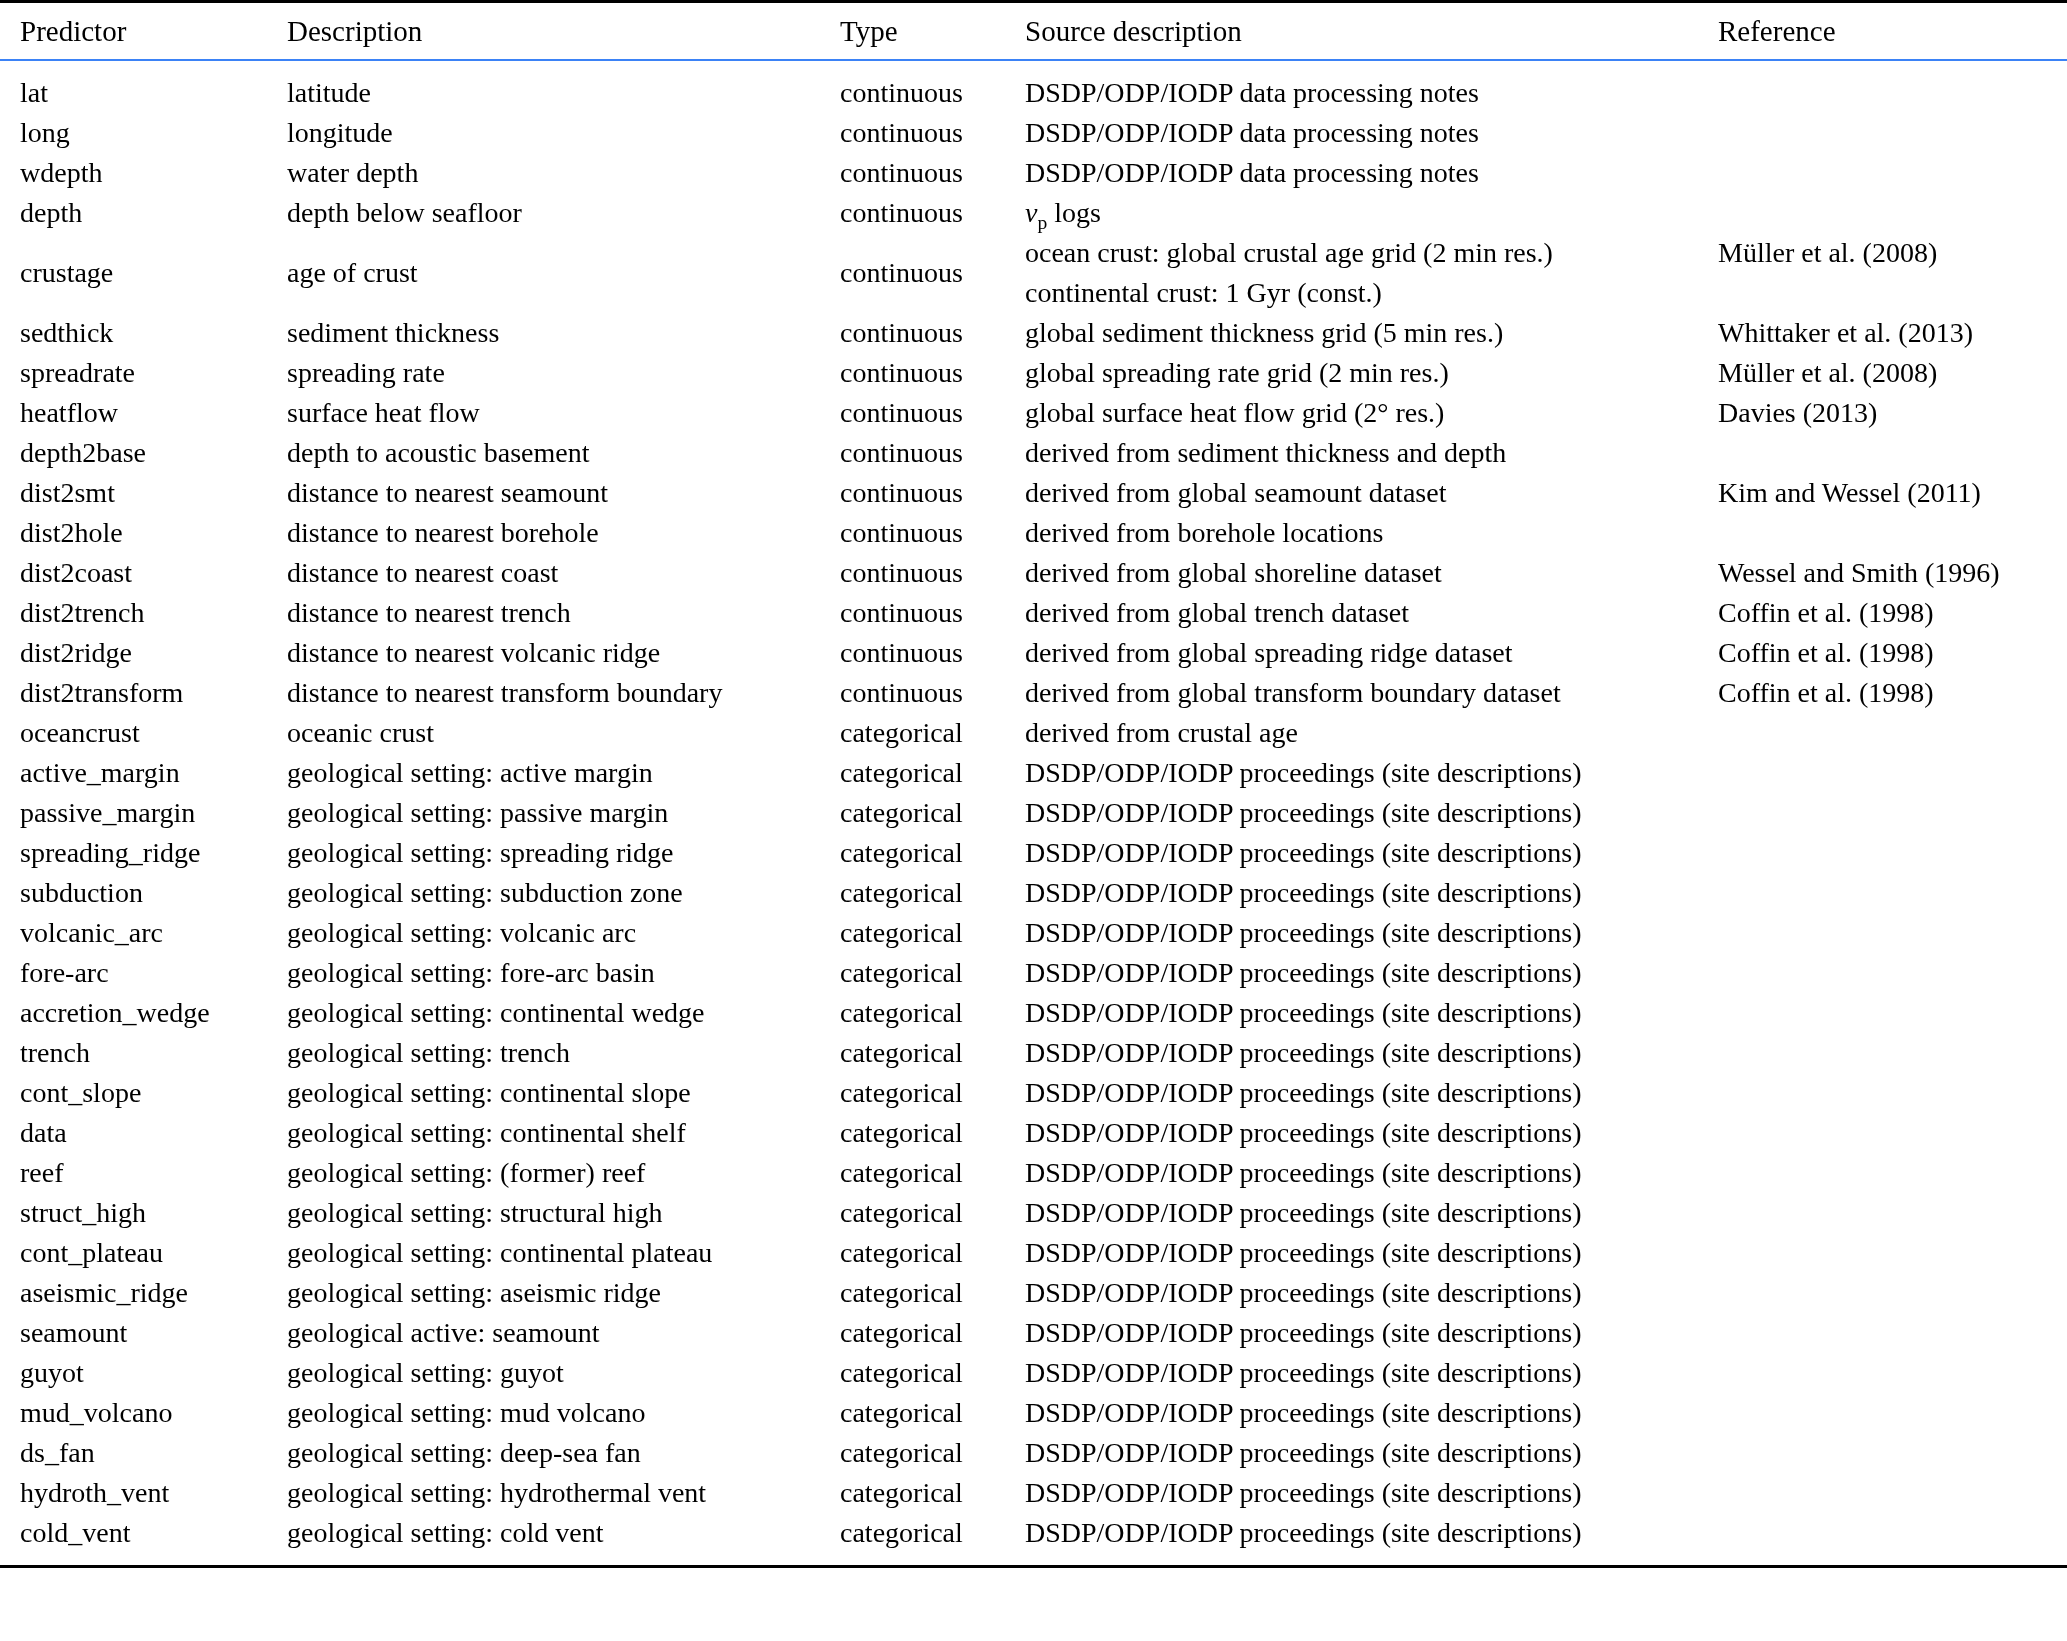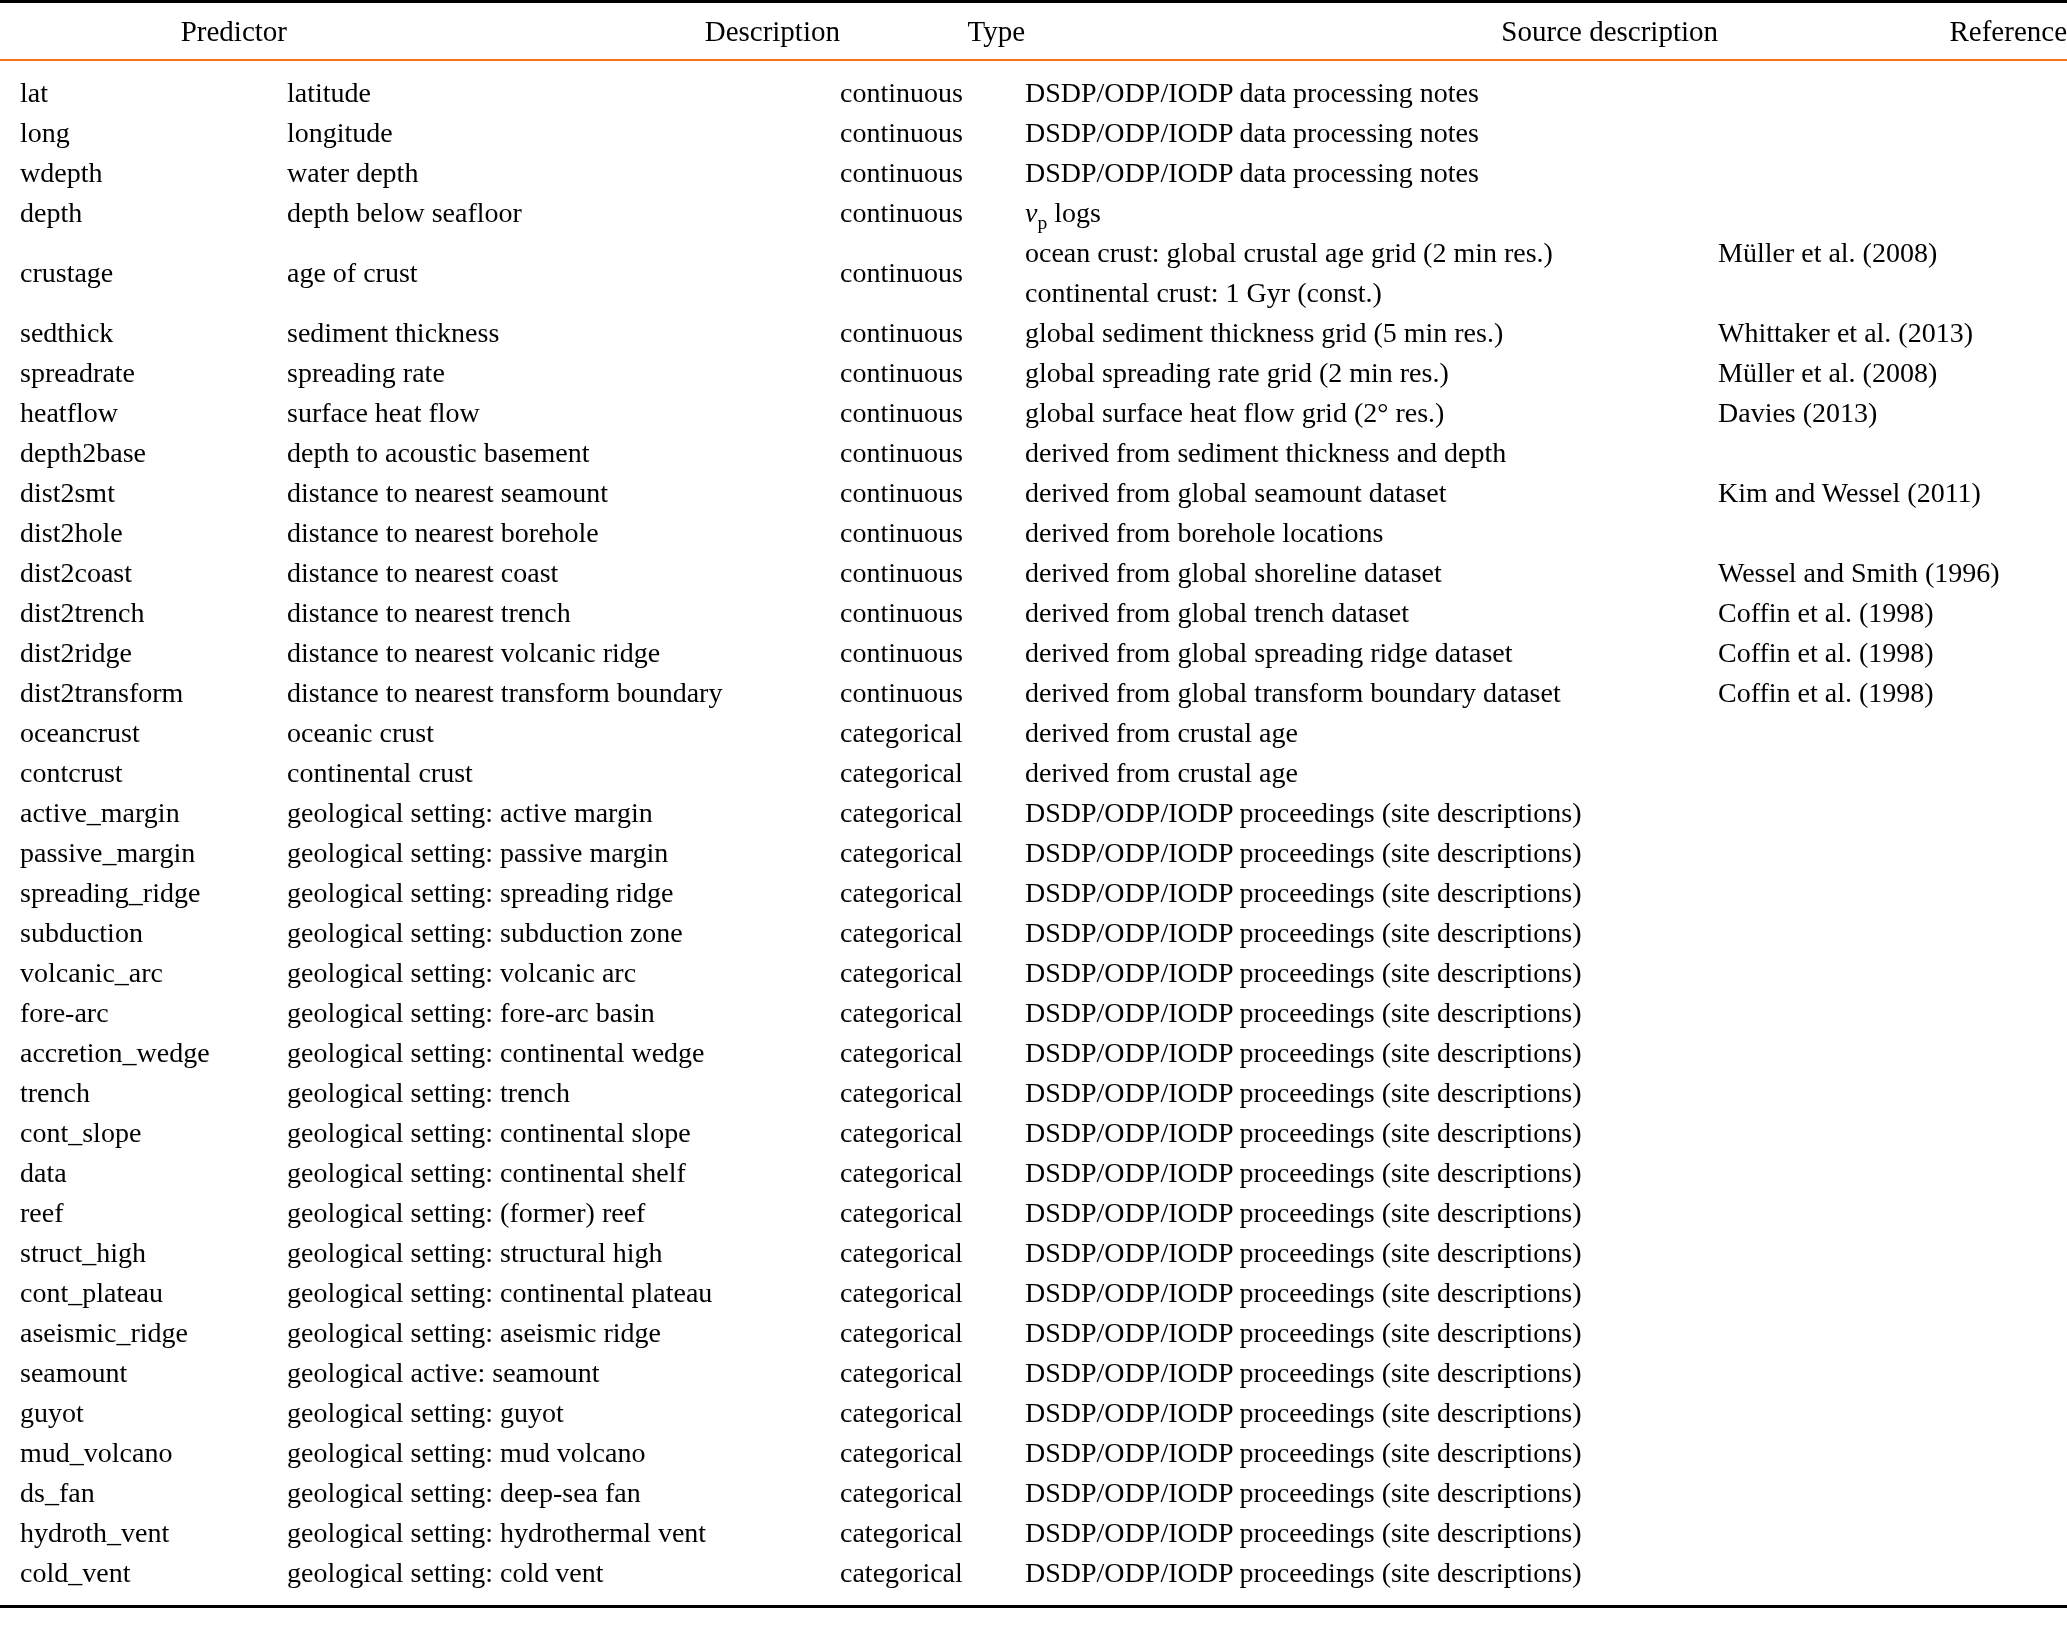--- a/index.html
+++ b/index.html
@@ -36,23 +36,22 @@
     padding: 0;
     margin: 0;
     vertical-align: middle;
     white-space: nowrap;
     overflow: visible;
   }
   th:first-child, td:first-child { padding-left: 20px; }
 
   thead th {
     height: 56px;
-    border-bottom: 2px solid #f97316;
+    border-bottom: 2px solid #3b82f6;
     font-size: 29px;
-    text-align: right;
   }
   tbody td {
     height: 40px;
     line-height: 40px;
   }
   tr.spacer-row td {
     height: 12px;
     line-height: 12px;
   }
   tr.row-tall td { height: 80px; }
@@ -203,27 +202,20 @@
           <td class="reference-cell">Coffin et al. (1998)</td>
         </tr>
         <tr>
           <td class="predictor-cell">oceancrust</td>
           <td class="description-cell">oceanic crust</td>
           <td class="type-cell">categorical</td>
           <td class="source-cell">derived from crustal age</td>
           <td class="reference-cell"></td>
         </tr>
         <tr>
-          <td class="predictor-cell">contcrust</td>
-          <td class="description-cell">continental crust</td>
-          <td class="type-cell">categorical</td>
-          <td class="source-cell">derived from crustal age</td>
-          <td class="reference-cell"></td>
-        </tr>
-        <tr>
           <td class="predictor-cell">active_margin</td>
           <td class="description-cell">geological setting: active margin</td>
           <td class="type-cell">categorical</td>
           <td class="source-cell">DSDP/ODP/IODP proceedings (site descriptions)</td>
           <td class="reference-cell"></td>
         </tr>
         <tr>
           <td class="predictor-cell">passive_margin</td>
           <td class="description-cell">geological setting: passive margin</td>
           <td class="type-cell">categorical</td>

